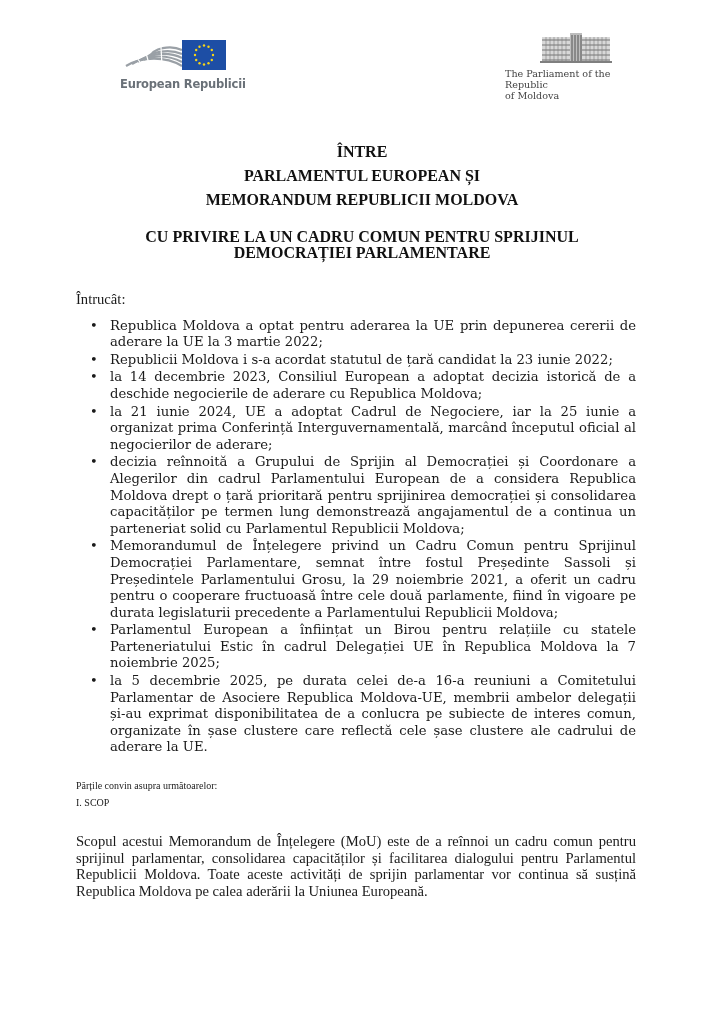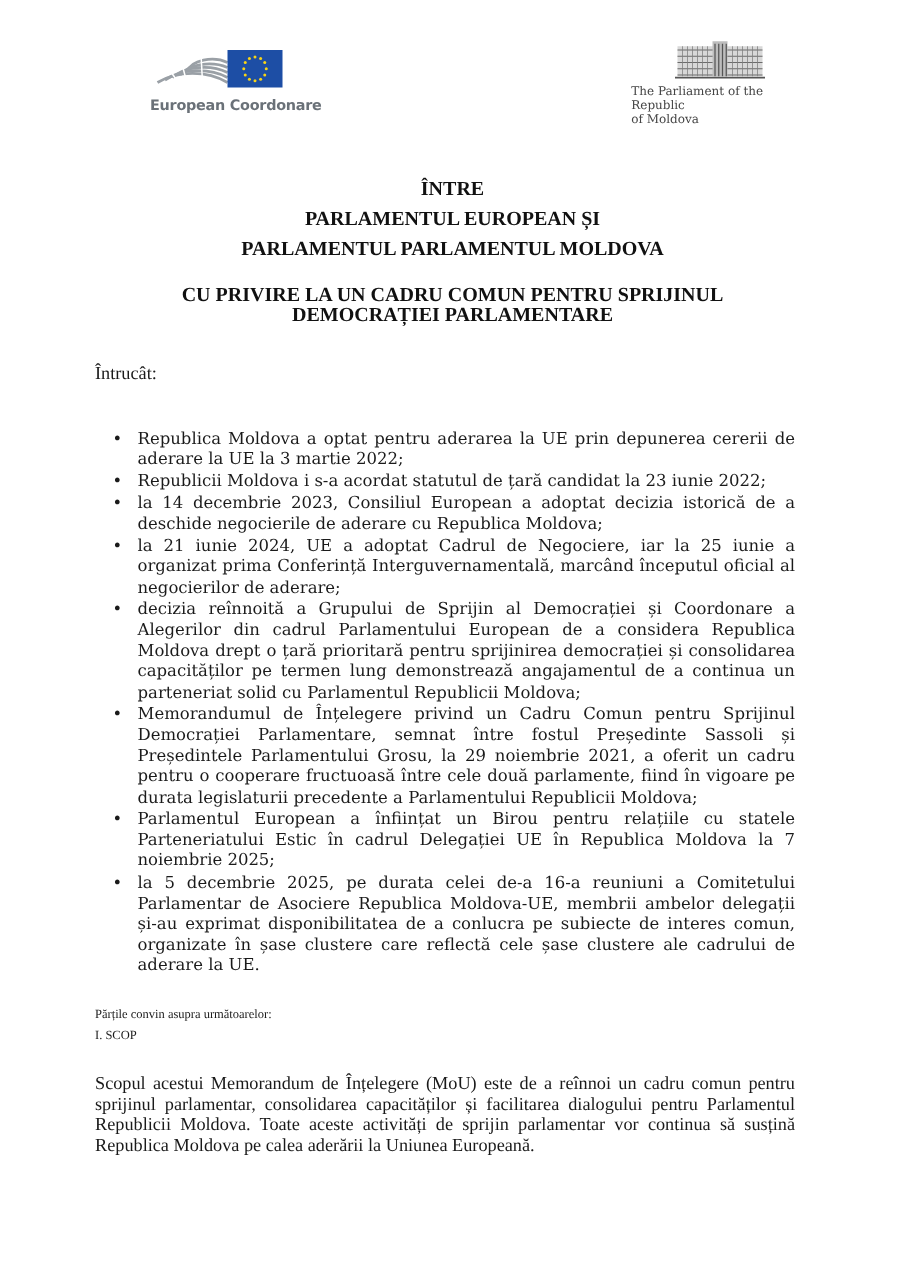--- a/index.html
+++ b/index.html
@@ -38,21 +38,21 @@
     .title-line.tight { margin-top: 20px; line-height: 16px; }
     .title-line.tight2 { margin-top: 0; line-height: 16px; text-align: center; }
 
     
     .content {
       position: absolute; left: 76px; top: 291px; width: 560px;
       font-family: "DejaVu Serif", "Liberation Serif", serif;
       font-size: 13.2px; line-height: 16.6px; color: #1a1a1a;
     }
     .para { margin: 0; }
-    .intro { margin-bottom: 36px; }
+    .intro { margin-bottom: 10px; }
     ul.bullets { list-style: none; margin: 0; padding: 0; }
     ul.bullets li {
       position: relative; padding-left: 34px; text-align: justify; margin: 0 0 1px 0;
     }
     ul.bullets li .bullet {
       position: absolute; left: 14px; top: 0; font-size: 13px;
     }
     .after-list { margin-top: 22px; font-family: "Liberation Serif", "DejaVu Serif", serif; font-size: 10px; }
     .section-heading { font-family: "Liberation Serif", "DejaVu Serif", serif; font-size: 10px; }
     .scope-para {
@@ -89,21 +89,21 @@
         <circle cx="91.8" cy="34" r="1.2"></circle>
         <circle cx="88.5" cy="37.3" r="1.2"></circle>
         <circle cx="84" cy="38.5" r="1.2"></circle>
         <circle cx="79.5" cy="37.3" r="1.2"></circle>
         <circle cx="76.2" cy="34" r="1.2"></circle>
         <circle cx="75" cy="29" r="1.2"></circle>
         <circle cx="76.2" cy="24" r="1.2"></circle>
         <circle cx="79.5" cy="20.7" r="1.2"></circle>
       </g>
     </svg>
-    <div class="ep-name">European Coordonare</div>
+    <div class="ep-name">European Republicii</div>
   </div>
 
   <div class="md-logo">
     <svg width="72" height="34" viewBox="0 0 72 34">
       <rect x="2" y="6" width="68" height="24" fill="#d8d8d8"></rect>
       <g stroke="#6b6b6b" stroke-width="0.9">
         <line x1="2" y1="9" x2="70" y2="9"></line>
         <line x1="2" y1="14" x2="70" y2="14"></line>
         <line x1="2" y1="19" x2="70" y2="19"></line>
         <line x1="2" y1="24" x2="70" y2="24"></line>
@@ -134,21 +134,21 @@
     </svg>
     <div class="md-name">
       <div>The Parliament of the Republic</div>
       <div>of Moldova</div>
     </div>
   </div>
 
   <div class="title-block">
     <p class="title-line">ÎNTRE</p>
     <p class="title-line">PARLAMENTUL EUROPEAN ȘI</p>
-    <p class="title-line">PARLAMENTUL PARLAMENTUL MOLDOVA</p>
+    <p class="title-line">MEMORANDUM REPUBLICII MOLDOVA</p>
     <p class="title-line tight">CU PRIVIRE LA UN CADRU COMUN PENTRU SPRIJINUL</p>
     <p class="title-line tight2">DEMOCRAȚIEI PARLAMENTARE</p>
   </div>
 
   <div class="content">
     <p class="para intro">Întrucât:</p>
 
     <ul class="bullets">
       <li><span class="bullet">•</span><span>Republica Moldova a optat pentru aderarea la UE prin depunerea cererii de aderare la UE la 3 martie 2022;</span></li>
       <li><span class="bullet">•</span><span>Republicii Moldova i s-a acordat statutul de țară candidat la 23 iunie 2022;</span></li>

